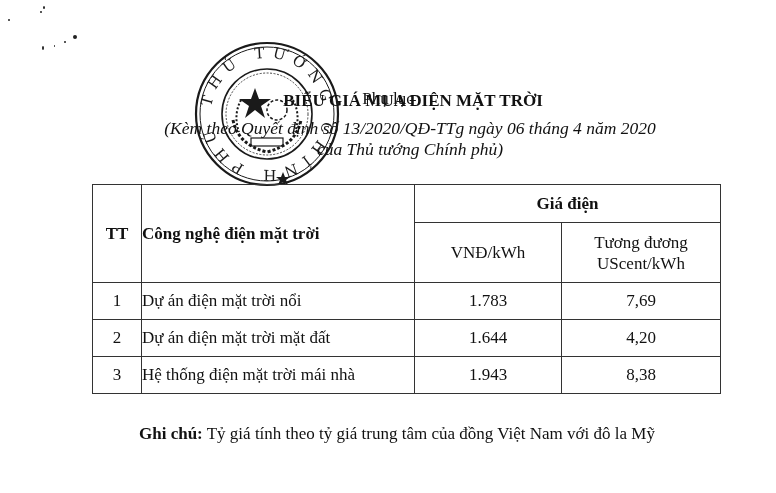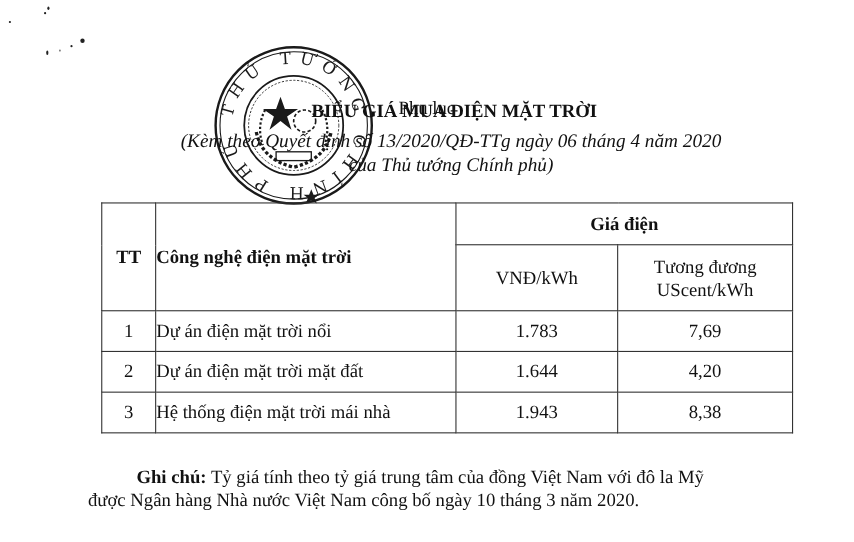--- a/index.html
+++ b/index.html
@@ -30,21 +30,21 @@
   .c-vnd { width: 146px; text-align: center; }
   .c-usd { width: 158px; text-align: center; }
   tr.r-head1 { height: 38px; }
   tr.r-head2 { height: 60px; }
   tr.r-data { height: 37px; }
   td.tech-cell { padding-left: 6px; text-align: left; margin-left: 24px; }
   .h-tech { text-align: left; }
   .sub-head { font-weight: normal; line-height: 21px; }
 
   .note {
-    position: absolute; left: 80px; top: 423px; width: 640px; font-size: 17px; line-height: 21px;
+    position: absolute; left: 95px; top: 423px; width: 640px; font-size: 17px; line-height: 21px;
   }
   .note .indent { padding-left: 44px; }
   .note b { font-weight: bold; }
 </style>
 </head>
 <body>
 
 <div class="speck" style="left:43px;top:6px;width:2px;height:3px;"></div>
 <div class="speck" style="left:40px;top:11px;width:2px;height:2px;"></div>
 <div class="speck" style="left:8px;top:19px;width:2px;height:2px;"></div>
@@ -113,14 +113,13 @@
     <td class="c-tt">3</td>
     <td class="c-tech tech-cell">Hệ thống điện mặt trời mái nhà</td>
     <td class="c-vnd">1.943</td>
     <td class="c-usd">8,38</td>
   </tr>
 </tbody>
   </table>
 
 <div class="note">
   <div class="indent"><b>Ghi chú:</b><span> Tỷ giá tính theo tỷ giá trung tâm của đồng Việt Nam với đô la Mỹ</span></div>
-  <div>được Ngân hàng Nhà nước Việt Nam công bố ngày 10 tháng 3 năm 2020.</div>
 </div>
 
 </body></html>

